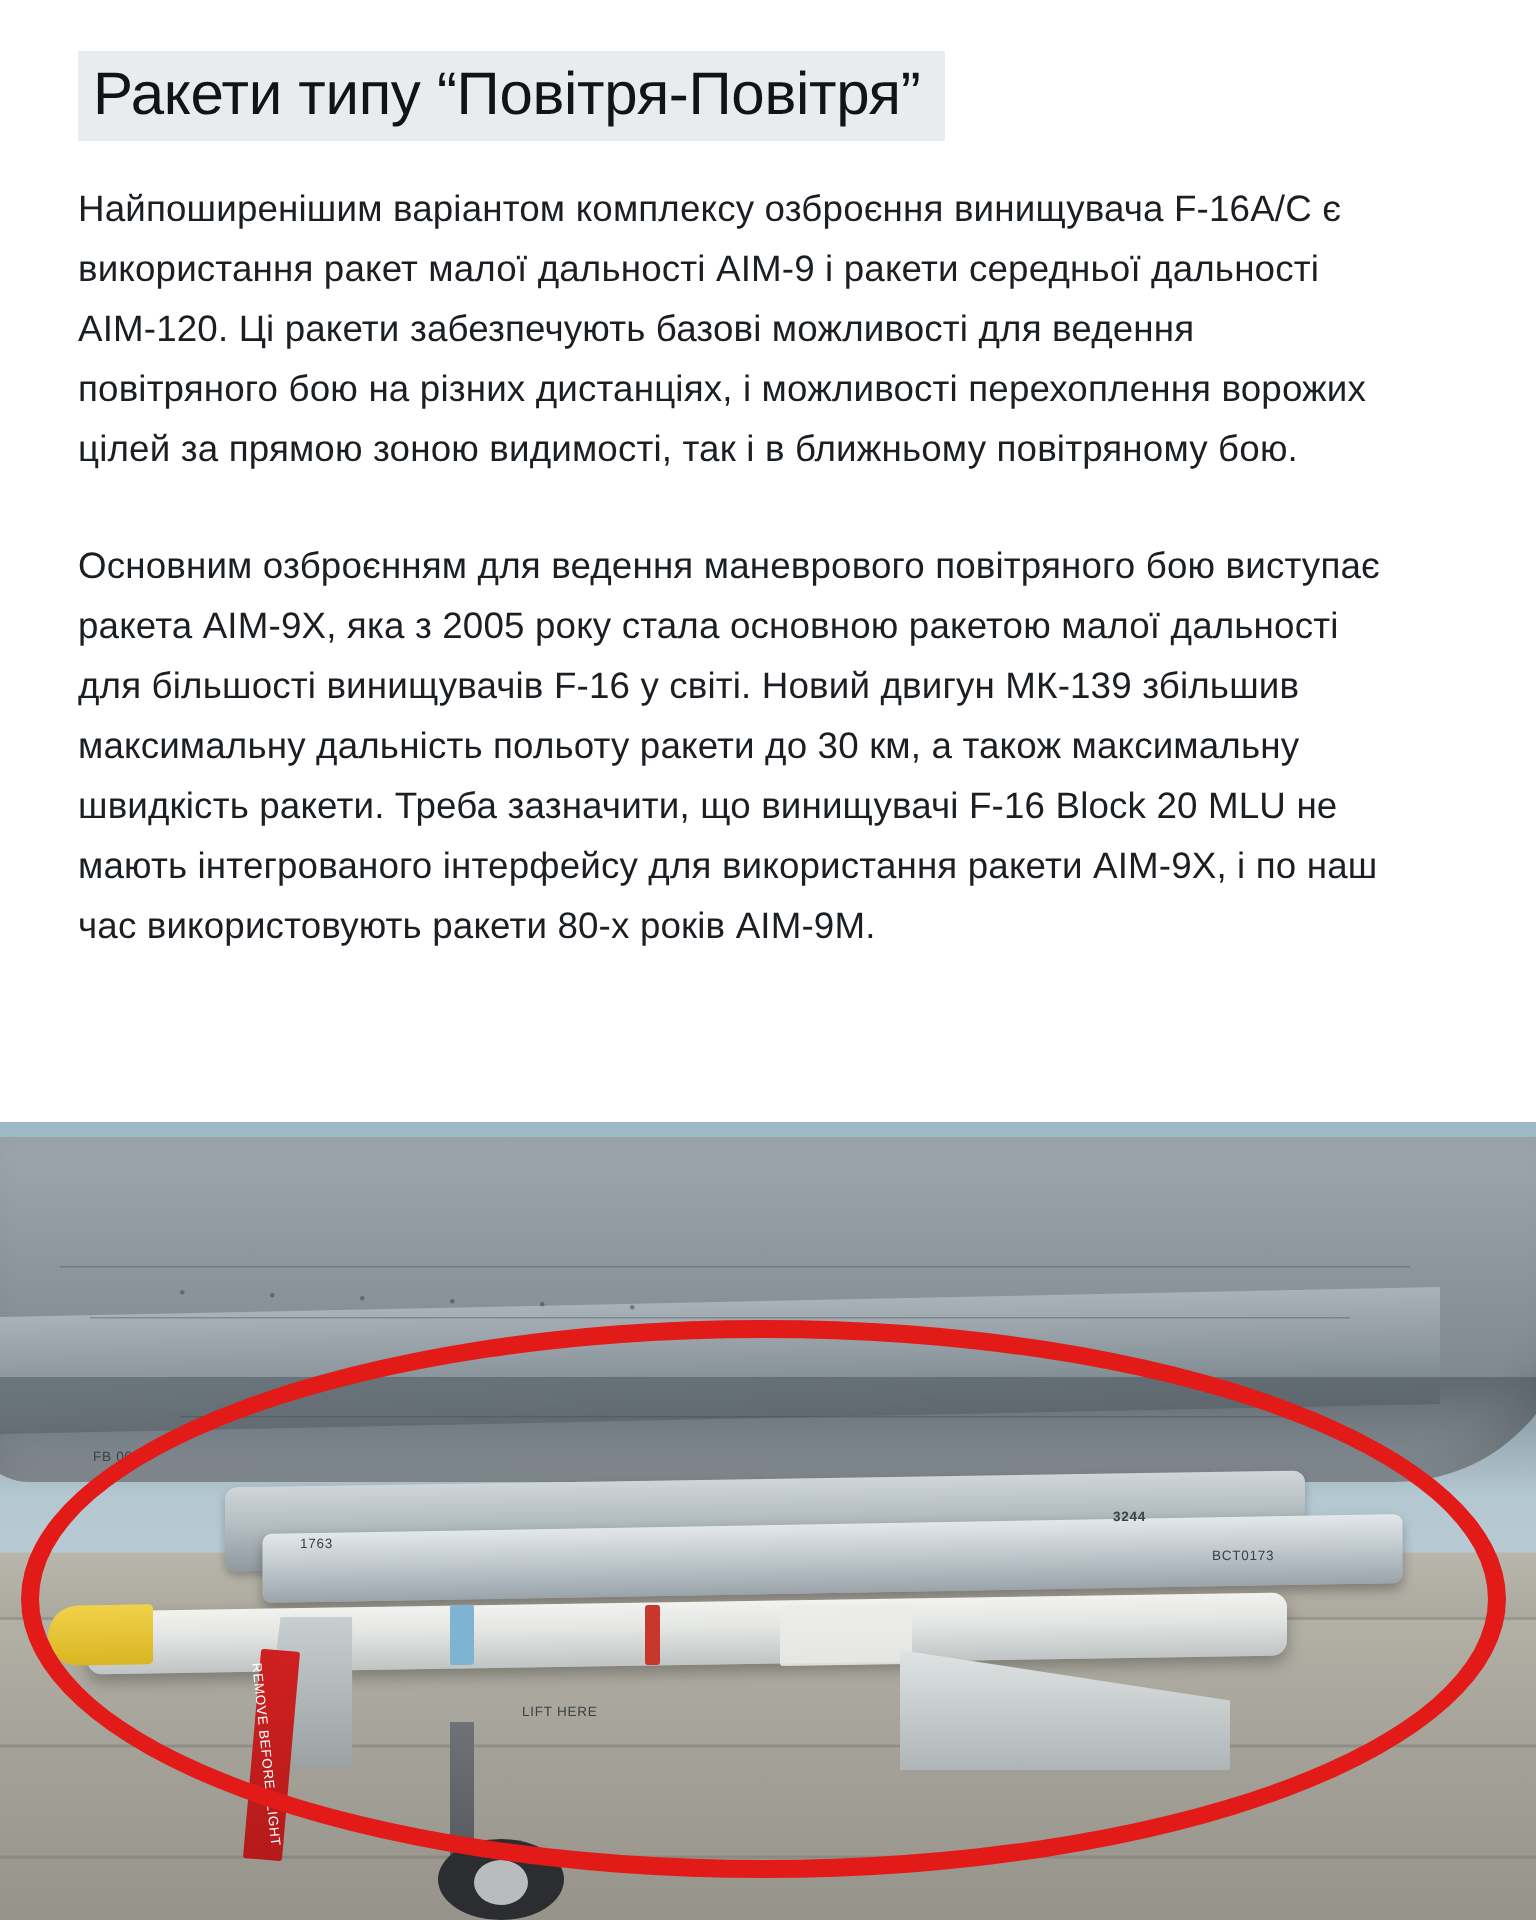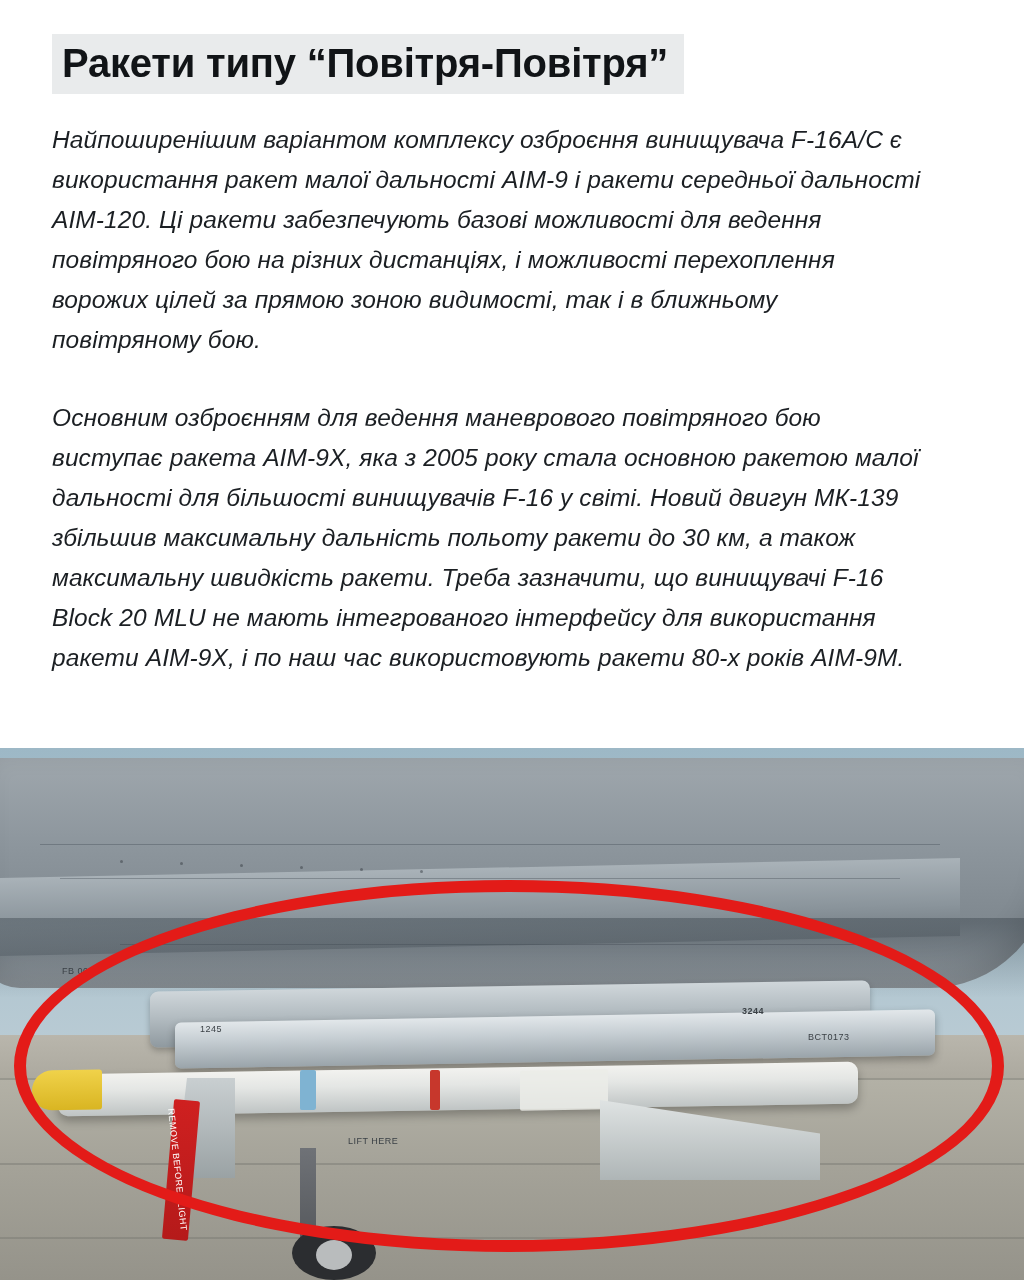--- a/index.html
+++ b/index.html
@@ -26,34 +26,33 @@
 
   .title-wrap {
     display: inline-block;
     background: #e9ebec;
     padding: 8px 16px 10px 10px;
     margin-bottom: 26px;
   }
 
   .title {
     font-size: 40px;
-    font-weight: bold;
+    font-weight: normal;
     color: #111417;
     letter-spacing: -0.2px;
     line-height: 1.05;
     white-space: nowrap;
   }
 
   .para {
     font-size: 24.5px;
     line-height: 40px;
     color: #1b1f23;
     max-width: 880px;
     letter-spacing: 0.1px;
-    font-style: italic;
   }
 
   .para + .para { margin-top: 38px; }
 
   
   .photo {
     position: absolute;
     left: 0;
     top: 748px;
     width: 1024px;
@@ -304,21 +303,21 @@
 
     <div class="fin fin-front"></div>
     <div class="fin fin-rear"></div>
 
     <div class="streamer"></div>
 
     <div class="gear-strut"></div>
     <div class="wheel"></div>
     <div class="hub"></div>
 
-    <div class="stencil" style="left:200px; top:276px;">1245</div>
+    <div class="stencil" style="left:200px; top:276px;">1763</div>
     <div class="stencil" style="left:742px; top:258px;font-weight:bold;">3244</div>
     <div class="stencil" style="left:808px; top:284px;">BCT0173</div>
     <div class="stencil" style="left:62px; top:218px;">FB 0023</div>
     <div class="stencil" style="left:300px; top:388px;padding-left:48px;">LIFT  HERE</div>
     <div class="stencil" style="left:176px; top:360px; transform:rotate(84deg); transform-origin:left top; color:#ffffff;">REMOVE BEFORE FLIGHT</div>
 
     <div class="red-ellipse"></div>
 
 
   </div>

